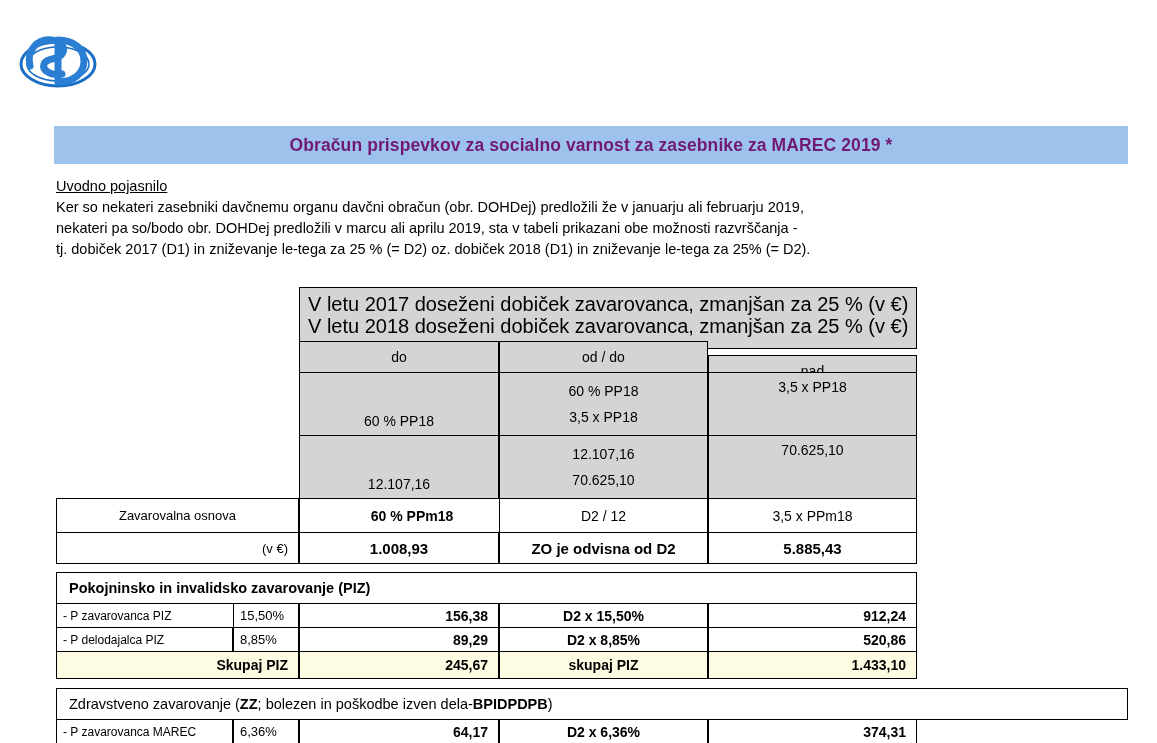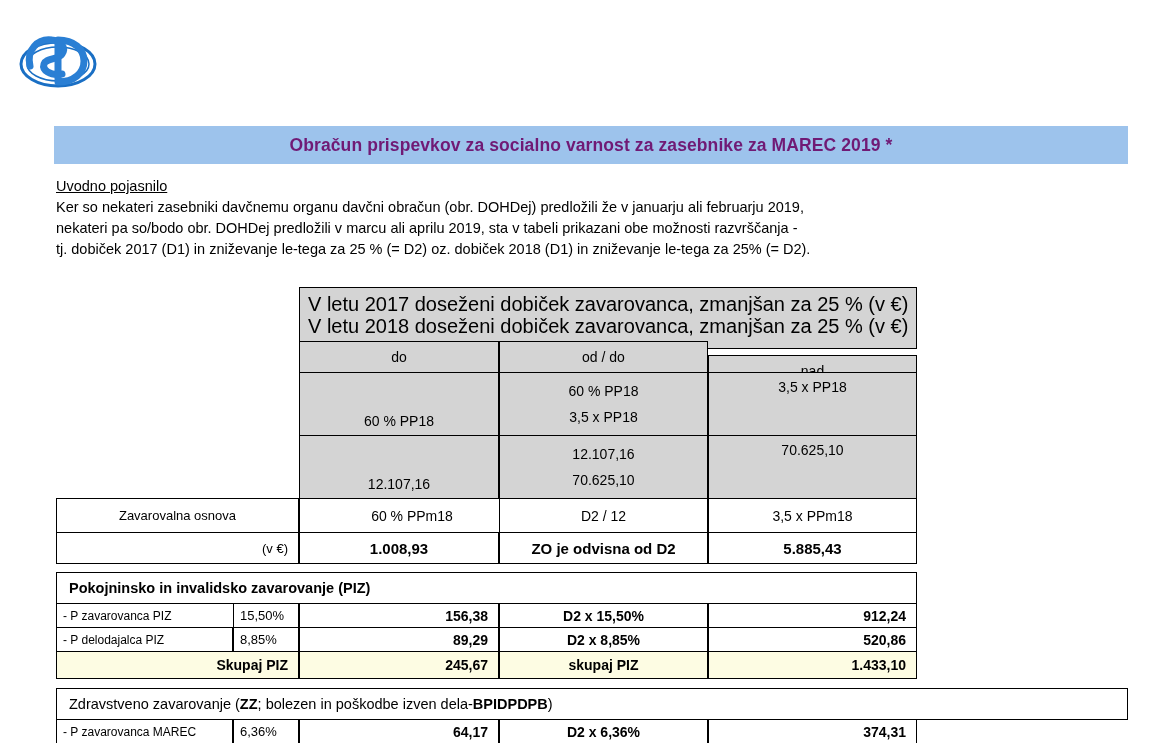--- a/index.html
+++ b/index.html
@@ -162,21 +162,21 @@
   <div class="cell grey" style="left:708px; top:372px; width:209px; height:64px; align-items:flex-start; padding-top:6px;">3,5 x PP18</div>
 
   <div class="cell grey" style="left:299px; top:435px; width:200px; height:64px; align-items:flex-end; padding-bottom:6px;">12.107,16</div>
   <div class="cell grey stack" style="left:499px; top:435px; width:209px; height:64px;">
     <div>12.107,16</div>
     <div>70.625,10</div>
   </div>
   <div class="cell grey" style="left:708px; top:435px; width:209px; height:64px; align-items:flex-start; padding-top:6px;">70.625,10</div>
 
   <div class="cell white f13" style="left:56px; top:498px; width:243px; height:35px;">Zavarovalna osnova</div>
-  <div class="cell white" style="left:299px; top:498px; width:226px; height:35px;">60 % PPm18</div>
+  <div class="cell white" style="left:299px; top:498px; width:226px; height:35px;font-weight:bold;">60 % PPm18</div>
   <div class="cell white" style="left:499px; top:498px; width:209px; height:35px;">D2 / 12</div>
   <div class="cell white" style="left:708px; top:498px; width:209px; height:35px;text-align:center;">3,5 x PPm18</div>
 
   <div class="cell white f13 right pad-r" style="left:56px; top:532px; width:243px; height:32px;">(v €)</div>
   <div class="cell white bold f15" style="left:299px; top:532px; width:200px; height:32px;">1.008,93</div>
   <div class="cell white bold f15" style="left:499px; top:532px; width:209px; height:32px;">ZO je odvisna od D2</div>
   <div class="cell white bold f15" style="left:708px; top:532px; width:209px; height:32px;">5.885,43</div>
 
   <div class="section-bar" style="left:56px; top:572px; width:861px; height:32px;">Pokojninsko in invalidsko zavarovanje (PIZ)</div>
 

